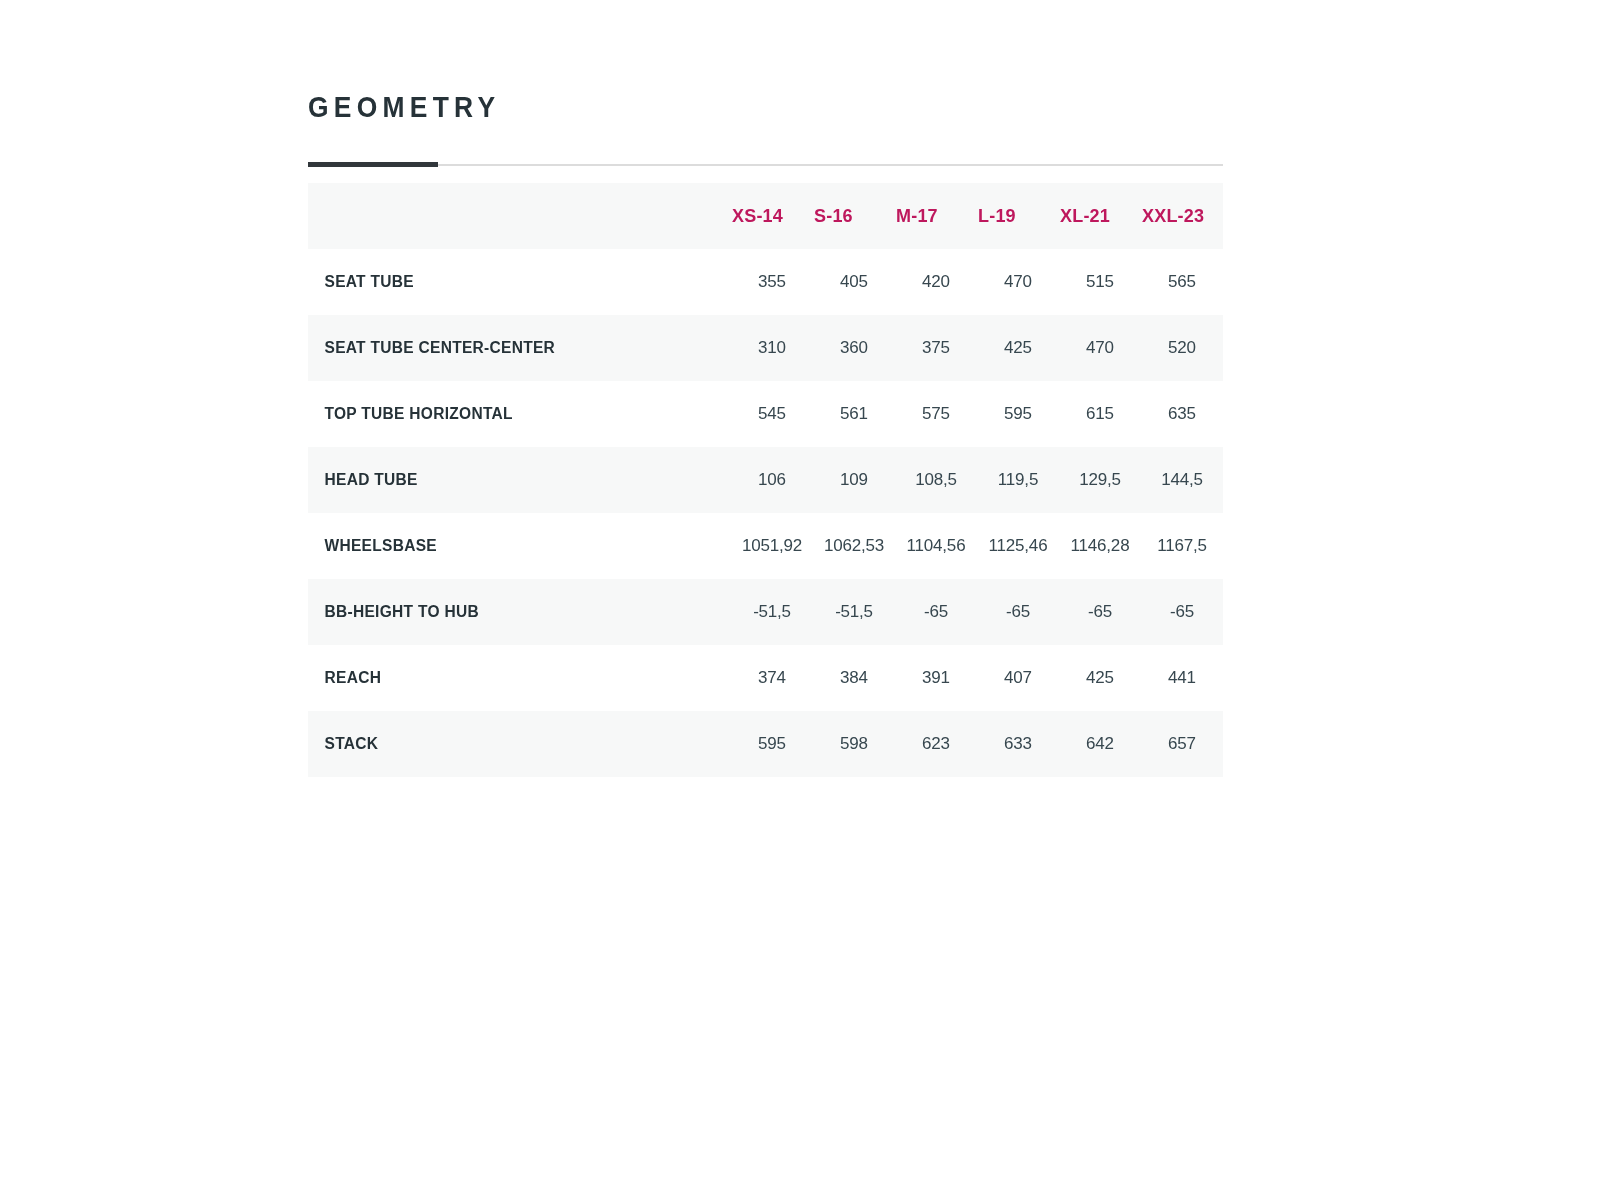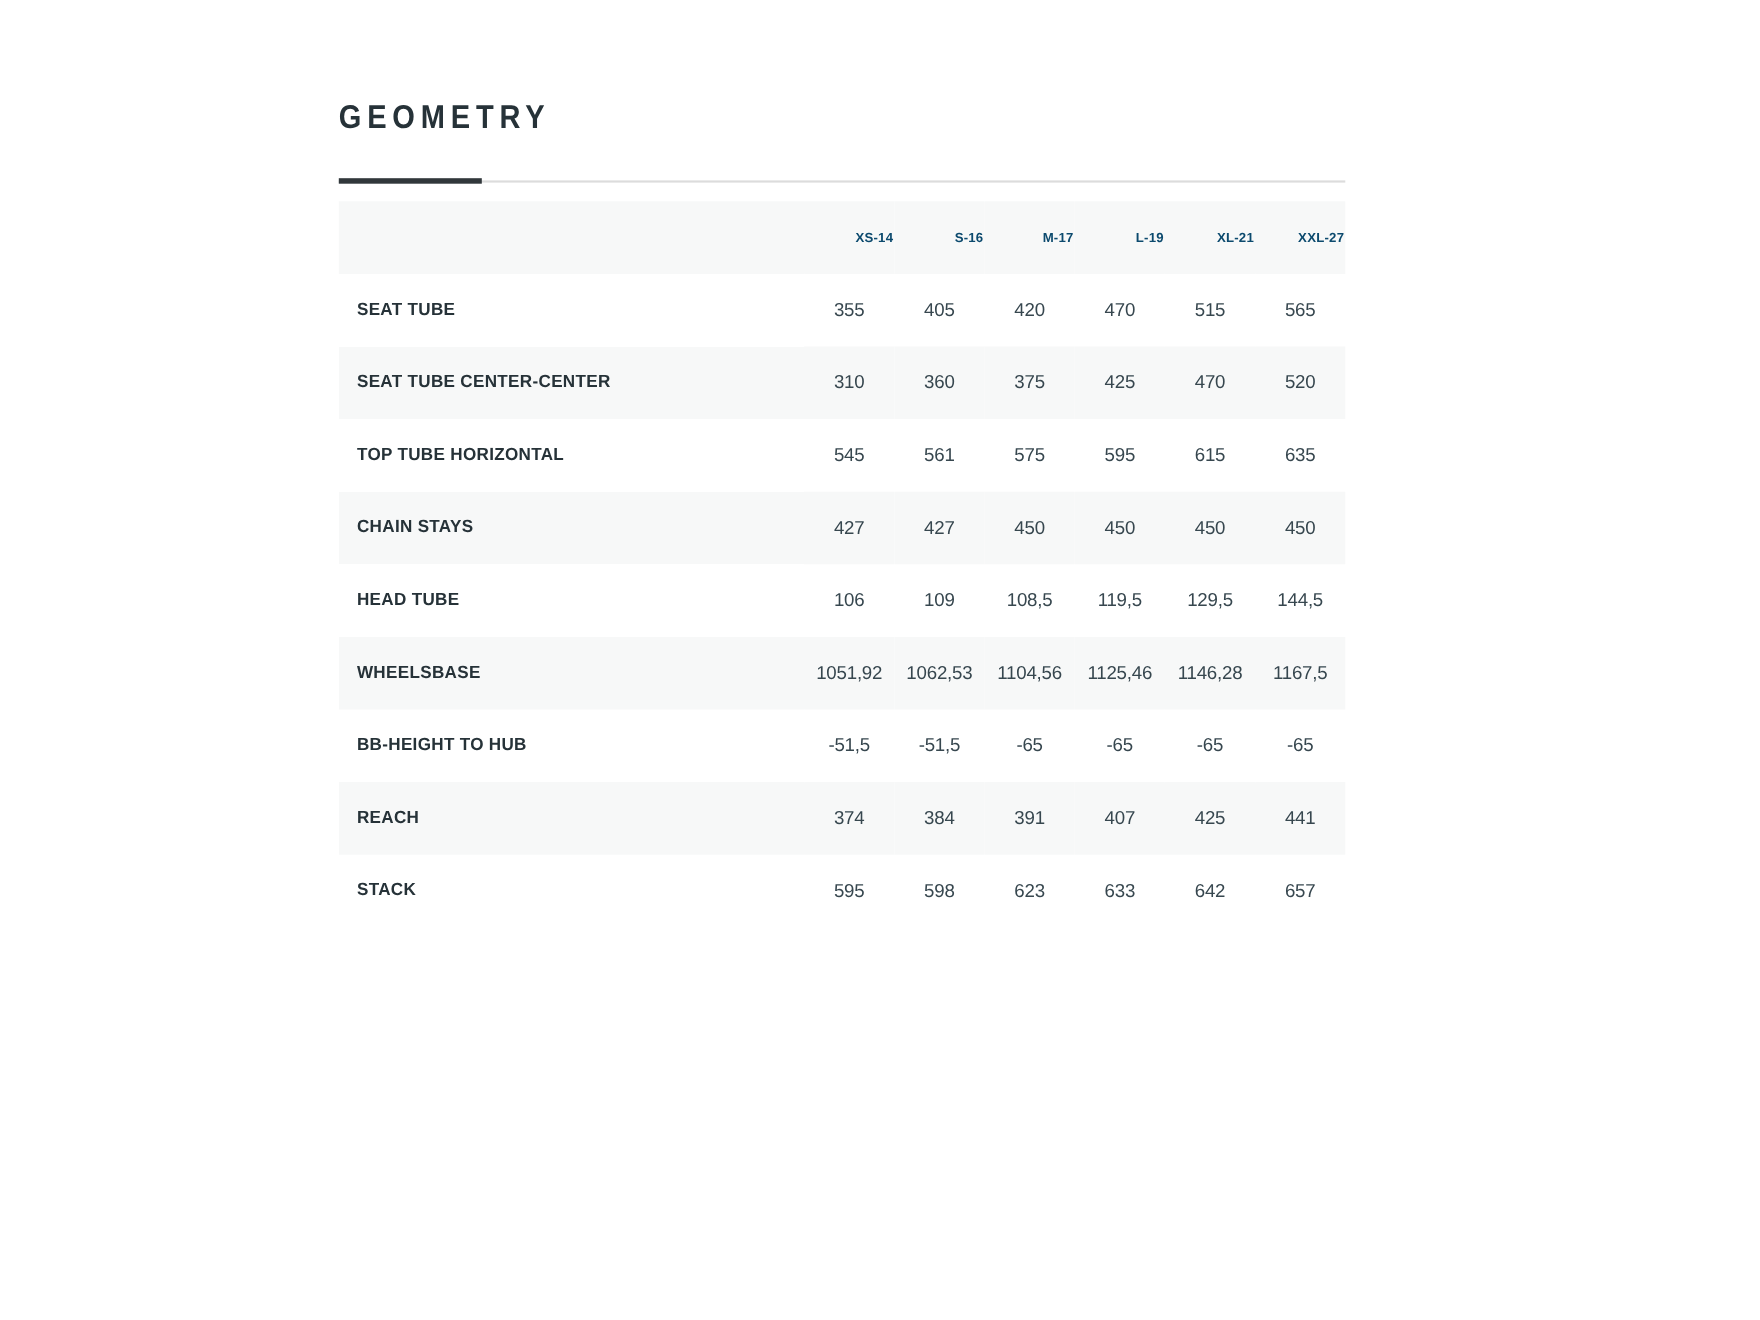--- a/index.html
+++ b/index.html
@@ -71,24 +71,24 @@
     padding-left: 17px;
     font-weight: bold;
     font-size: 16px;
     letter-spacing: 0.3px;
     color: #263238;
     white-space: nowrap;
     transform: scaleX(0.97);
     transform-origin: left center;
   }
   th.num {
-    text-align: right;
+    text-align: left;
     font-weight: bold;
-    font-size: 12px;
-    color: #0c4a6e;
+    font-size: 18px;
+    color: #be185d;
     letter-spacing: 0.2px;
   }
   td.num {
     text-align: center;
     font-weight: normal;
     font-size: 17px;
     color: #37474f;
     letter-spacing: -0.2px;
   }
 </style>
@@ -106,21 +106,21 @@
   <table class="geometry-table">
     <thead>
       <tr>
         <th class="label-col"></th>
 
       <th class="num">XS-14</th>
           <th class="num">S-16</th>
           <th class="num">M-17</th>
           <th class="num">L-19</th>
           <th class="num">XL-21</th>
-          <th class="num">XXL-27</th>
+          <th class="num">XXL-23</th>
         </tr>
     </thead>
     <tbody>
 
     <tr>
           <th class="row-label">SEAT TUBE</th>
           <td class="num">355</td>
           <td class="num">405</td>
           <td class="num">420</td>
           <td class="num">470</td>
@@ -137,29 +137,20 @@
           <td class="num">520</td>
         </tr>
         <tr>
           <th class="row-label">TOP TUBE HORIZONTAL</th>
           <td class="num">545</td>
           <td class="num">561</td>
           <td class="num">575</td>
           <td class="num">595</td>
           <td class="num">615</td>
           <td class="num">635</td>
-        </tr>
-        <tr>
-          <th class="row-label">CHAIN STAYS</th>
-          <td class="num">427</td>
-          <td class="num">427</td>
-          <td class="num">450</td>
-          <td class="num">450</td>
-          <td class="num">450</td>
-          <td class="num">450</td>
         </tr>
         <tr>
           <th class="row-label">HEAD TUBE</th>
           <td class="num">106</td>
           <td class="num">109</td>
           <td class="num">108,5</td>
           <td class="num">119,5</td>
           <td class="num">129,5</td>
           <td class="num">144,5</td>
         </tr>

